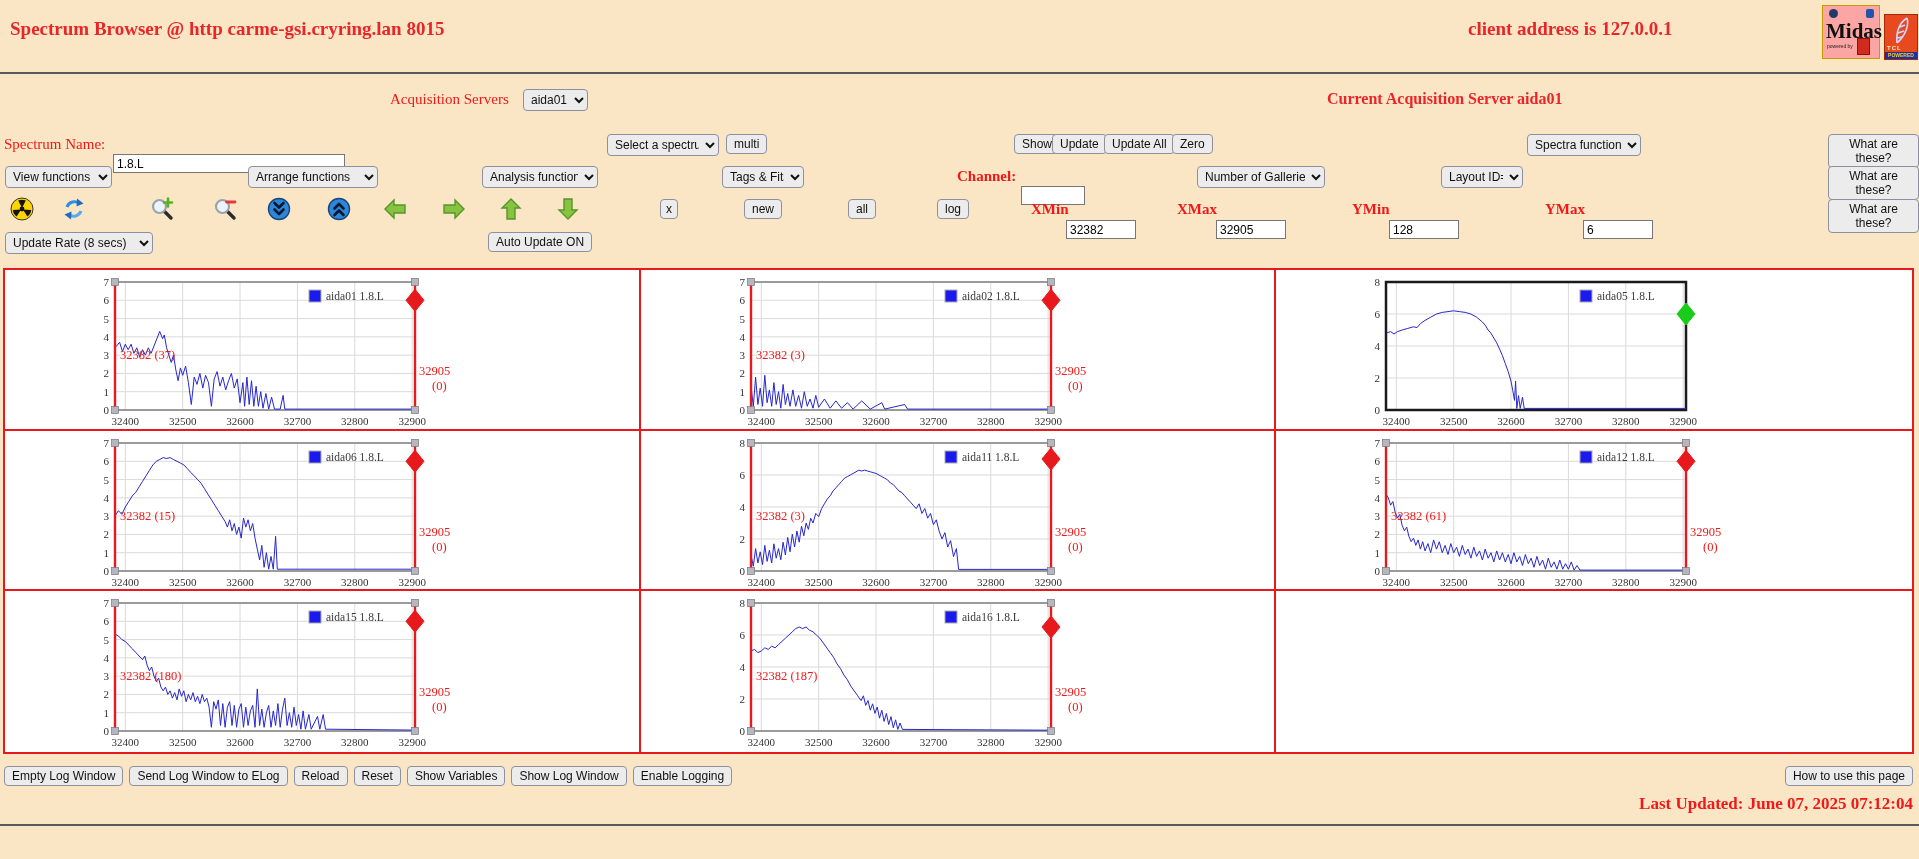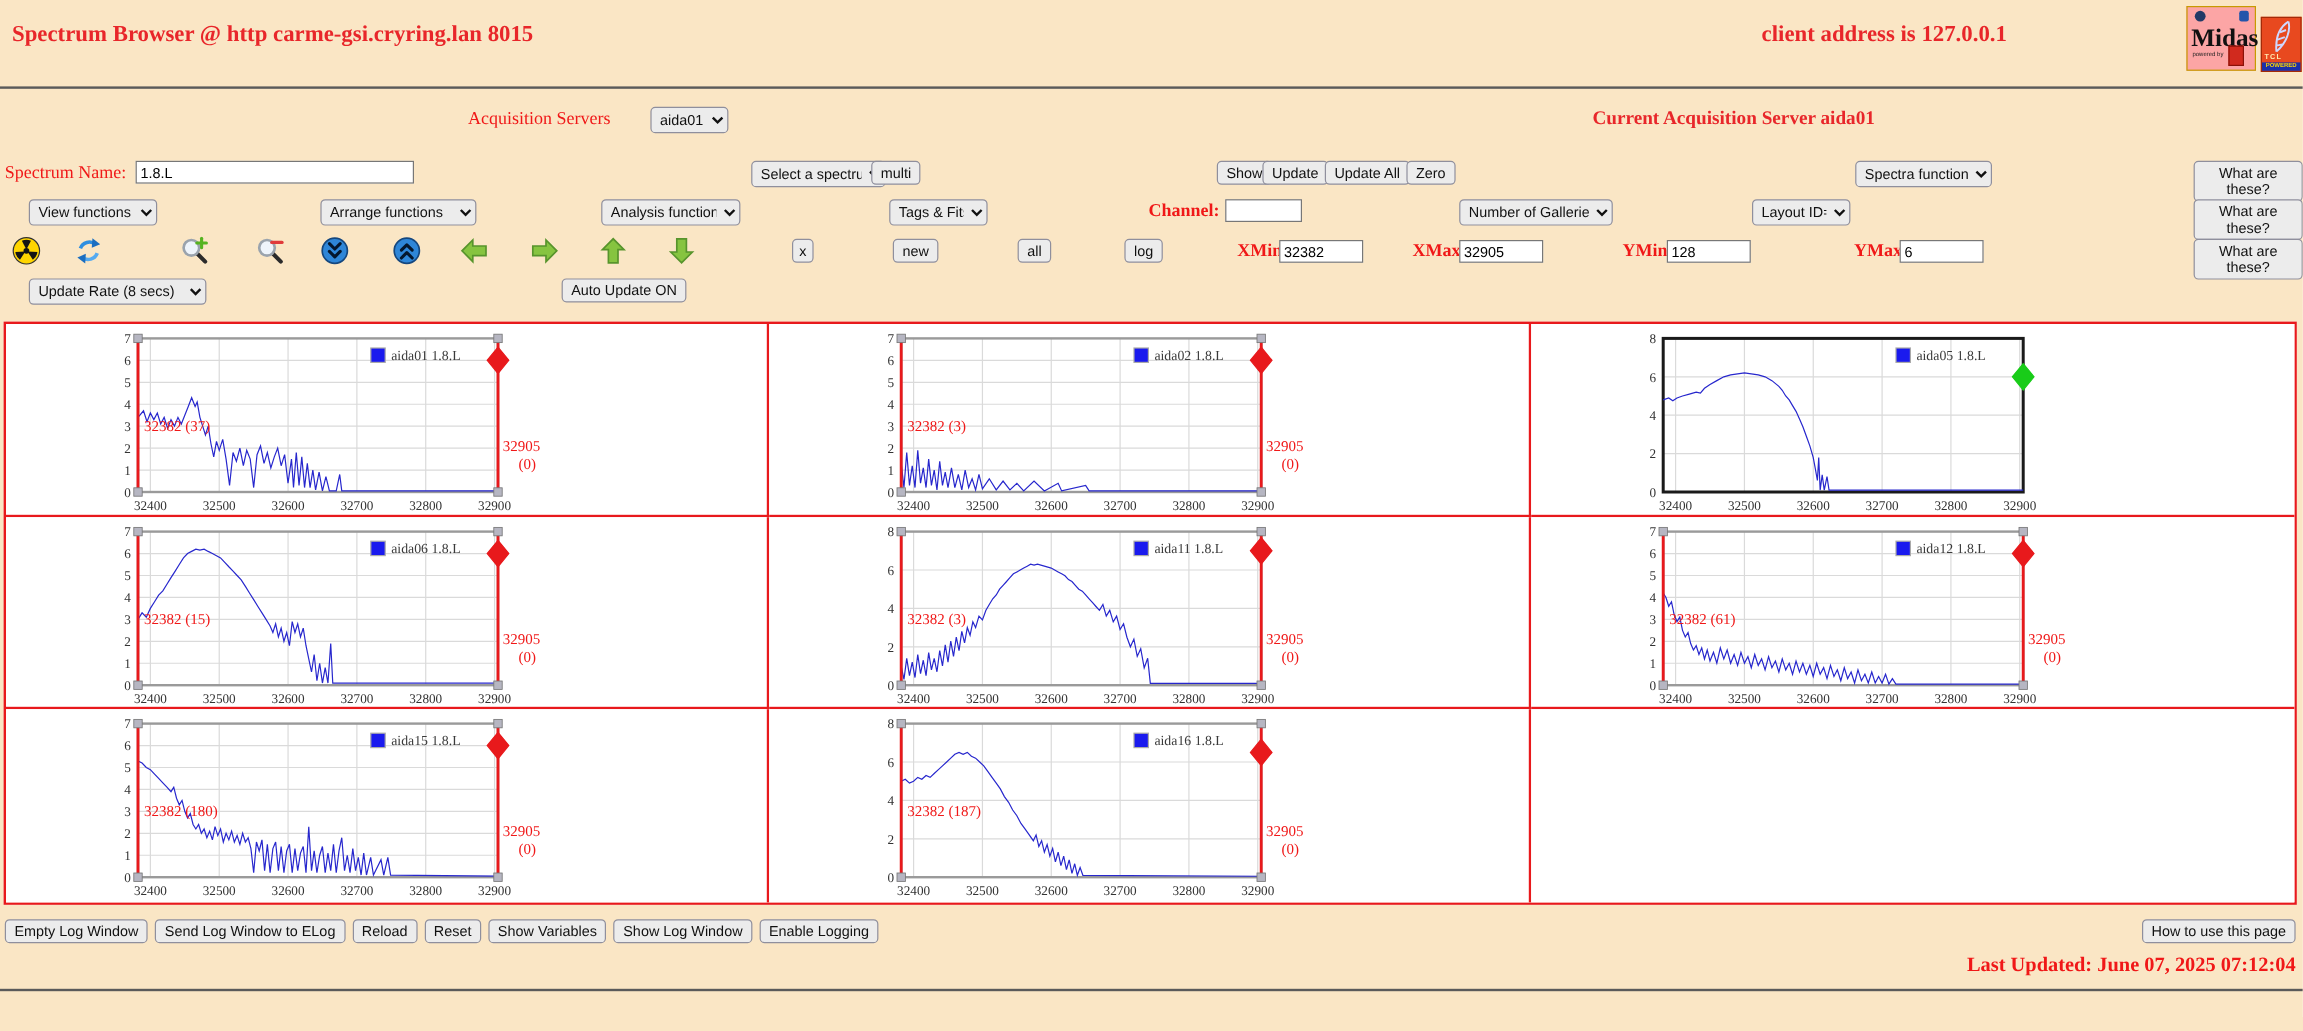--- a/index.html
+++ b/index.html
@@ -11,24 +11,24 @@
   .abs{position:absolute;}
   .serif{font-family:"Liberation Serif","DejaVu Serif",serif;text-align:right;}
   .title{font-size:19px;font-weight:bold;color:#e8262a;}
   .rlabel{font-size:15px;color:#f01818;}
   .blabel{font-size:15px;font-weight:bold;color:#f01818;}
   .rule{position:absolute;left:0;width:1919px;height:0;border-top:2px solid #5a5a5a;}
   button,select{
     font-family:"Liberation Sans","DejaVu Sans",sans-serif;font-size:12px;
     background:#ececec;border:1px solid #8f8f9d;border-radius:4px;padding:2px 7px;color:#111;cursor:pointer;
   }
-  select{padding:2px 3px;margin-left:19px;}
+  select{padding:2px 3px;}
   input[type=text]{
     box-sizing:border-box;border:1px solid #777;background:#fff;height:19px;
-    font-size:12px;padding:0 3px;font-family:"Liberation Sans","DejaVu Sans",sans-serif;
+    font-size:12px;padding:0 3px;font-family:"Liberation Sans","DejaVu Sans",sans-serif;margin-top:20px;
   }
   .iconbtn{display:inline-block;width:24px;height:24px;cursor:pointer;position:absolute;top:0;}
   
   .grid{
     position:absolute;left:3px;top:268px;width:1911px;height:486px;
     display:grid;grid-template-columns:1fr 1fr 1fr;grid-template-rows:1fr 1fr 1fr;
     background:#fff;border:2px solid #e8191c;box-sizing:border-box;
   }
   .cell{position:relative;background:#fff;overflow:hidden;border-right:2px solid #e8191c;border-bottom:2px solid #e8191c;}
   .cell:nth-child(3n){border-right:none;}
@@ -208,21 +208,21 @@
   <input type="text" class="abs" style="left: 1389px; top: 3px; width: 70px;" value="128">
   <span class="abs serif blabel" style="left:1545px;top:4px;">YMax</span>
   <input type="text" class="abs" style="left: 1583px; top: 3px; width: 70px;" value="6">
   <button class="abs" style="left:1828px;top:2px;">What are these?</button>
 </div>
 
 <div class="abs" style="left:0;top:231px;width:1919px;height:26px;">
   <select class="abs" style="left:5px;top:1px;width:148px;">
     <option>Update Rate (8 secs)</option>
   </select>
-  <button class="abs" style="left:468px;top:1px;">Auto Update ON</button>
+  <button class="abs" style="left:488px;top:1px;">Auto Update ON</button>
 </div>
 
 <div class="grid">
     <div class="cell"><svg width="636" height="158" viewBox="0 0 636 158">
         <g stroke="#dadada" stroke-width="1">
           <line x1="120.32504780114724" y1="12" x2="120.32504780114724" y2="140"></line>
           <line x1="177.6864244741874" y1="12" x2="177.6864244741874" y2="140"></line>
           <line x1="235.04780114722755" y1="12" x2="235.04780114722755" y2="140"></line>
           <line x1="292.4091778202677" y1="12" x2="292.4091778202677" y2="140"></line>
           <line x1="349.7705544933078" y1="12" x2="349.7705544933078" y2="140"></line>

